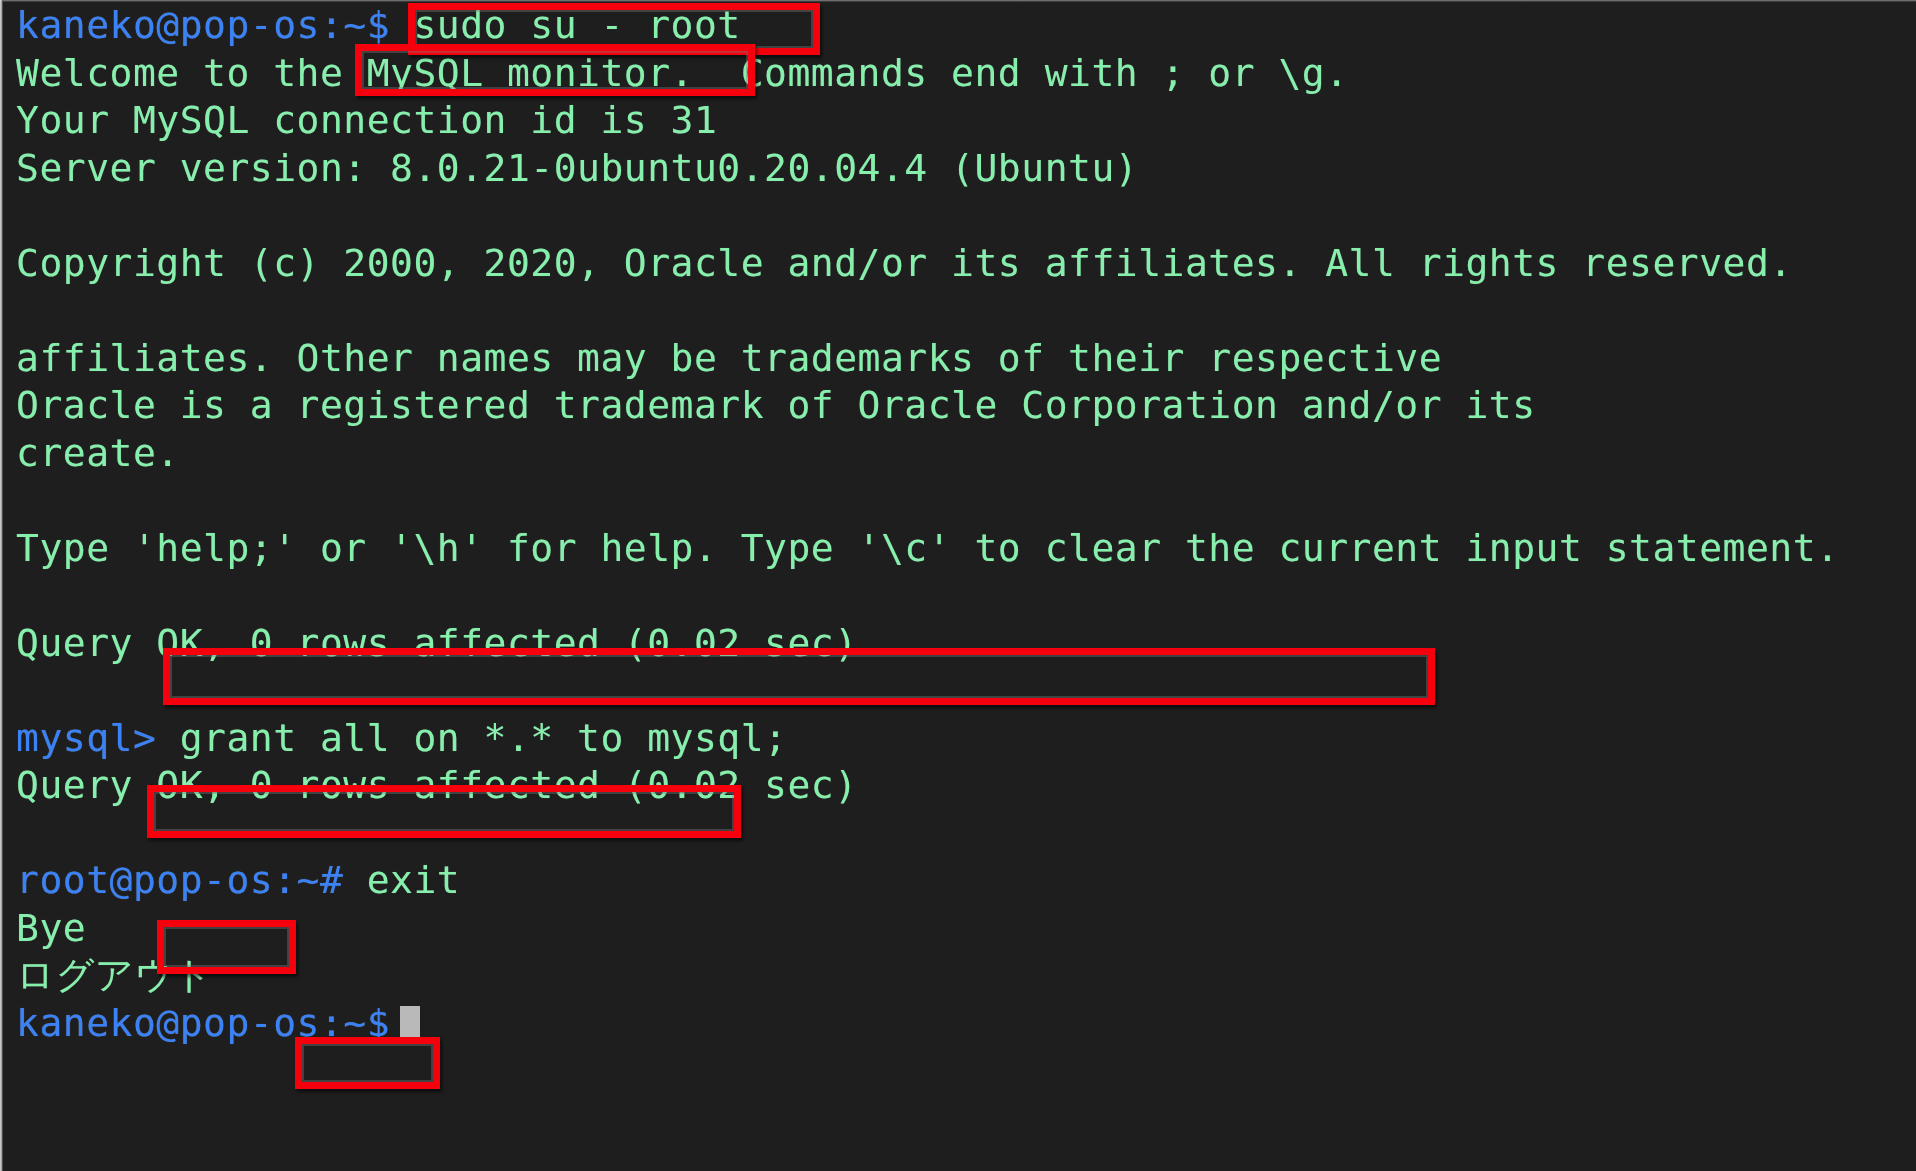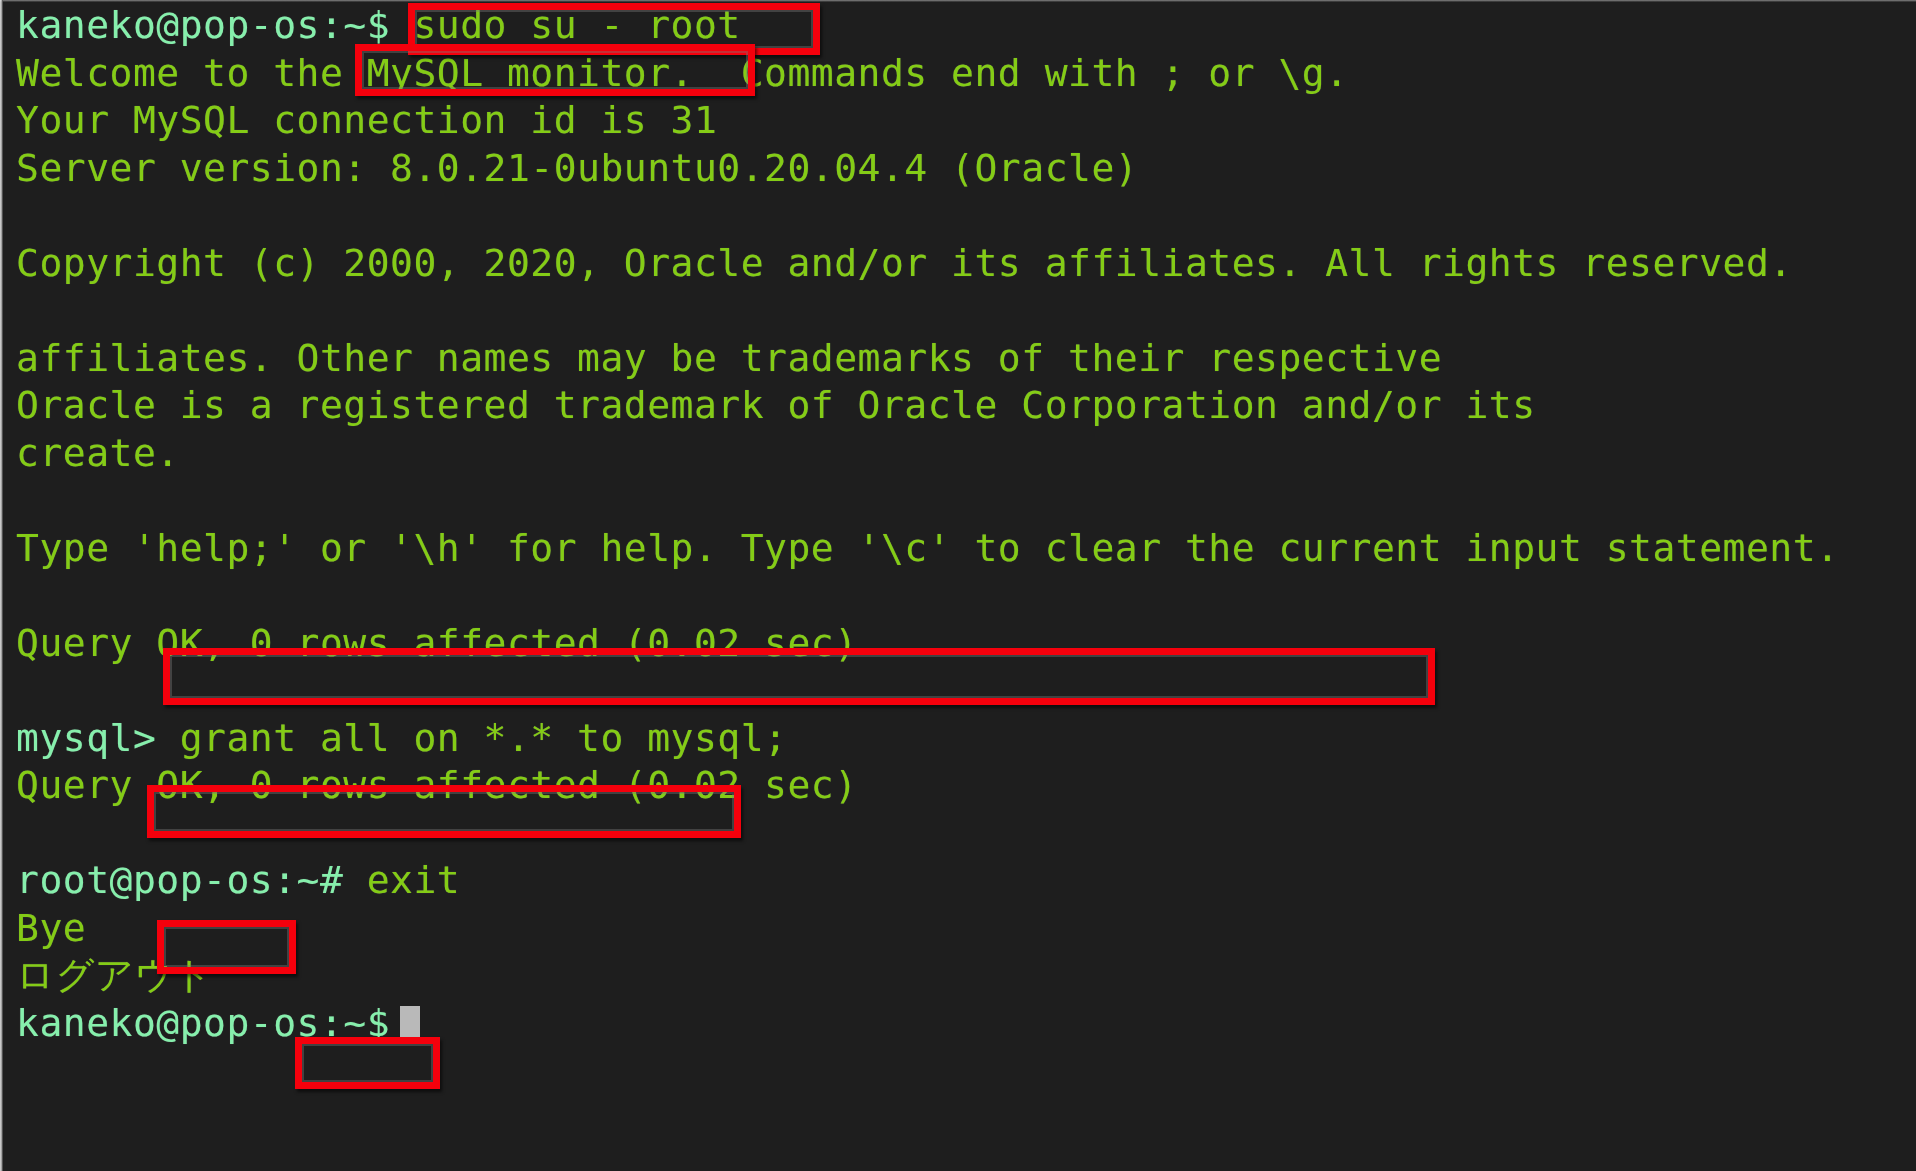--- a/index.html
+++ b/index.html
@@ -42,24 +42,24 @@
   .line {
     height: 47.5px;
     line-height: 47.5px;
     font-size: 38px;
     letter-spacing: 0.5px;
     white-space: pre;
     color: #e8e6e3;
     text-shadow: 0 0 1px rgba(255,255,255,0.25);
   }
   .prompt {
-    color: #86efac;
+    color: #3b82f6;
   }
   .out {
-    color: #84cc16;
+    color: #86efac;
   }
 
   .cursor {
     display: inline-block;
     width: 20px;
     height: 36px;
     background: #b9b9b9;
     vertical-align: -6px;
     margin-left: 10px;
   }
@@ -84,21 +84,21 @@
 <body>
 
 <div id="screen">
   <div id="edge-top"></div>
   <div id="edge-left"></div>
 
   <div class="term" id="terminal-body">
       <div class="line"><span class="prompt">kaneko@pop-os:~$</span><span class="out"> sudo su - root</span></div>
       <div class="line"><span class="out">Welcome to the MySQL monitor.  Commands end with ; or \g.</span></div>
       <div class="line"><span class="out">Your MySQL connection id is 31</span></div>
-      <div class="line"><span class="out">Server version: 8.0.21-0ubuntu0.20.04.4 (Oracle)</span></div>
+      <div class="line"><span class="out">Server version: 8.0.21-0ubuntu0.20.04.4 (Ubuntu)</span></div>
       <div class="line"><span class="out"></span></div>
       <div class="line"><span class="out">Copyright (c) 2000, 2020, Oracle and/or its affiliates. All rights reserved.</span></div>
       <div class="line"><span class="out"></span></div>
       <div class="line"><span class="out">affiliates. Other names may be trademarks of their respective</span></div>
       <div class="line"><span class="out">Oracle is a registered trademark of Oracle Corporation and/or its</span></div>
       <div class="line"><span class="out">create.</span></div>
       <div class="line"><span class="out"></span></div>
       <div class="line"><span class="out">Type 'help;' or '\h' for help. Type '\c' to clear the current input statement.</span></div>
       <div class="line"><span class="out"></span></div>
       <div class="line"><span class="out">Query OK, 0 rows affected (0.02 sec)</span></div>

